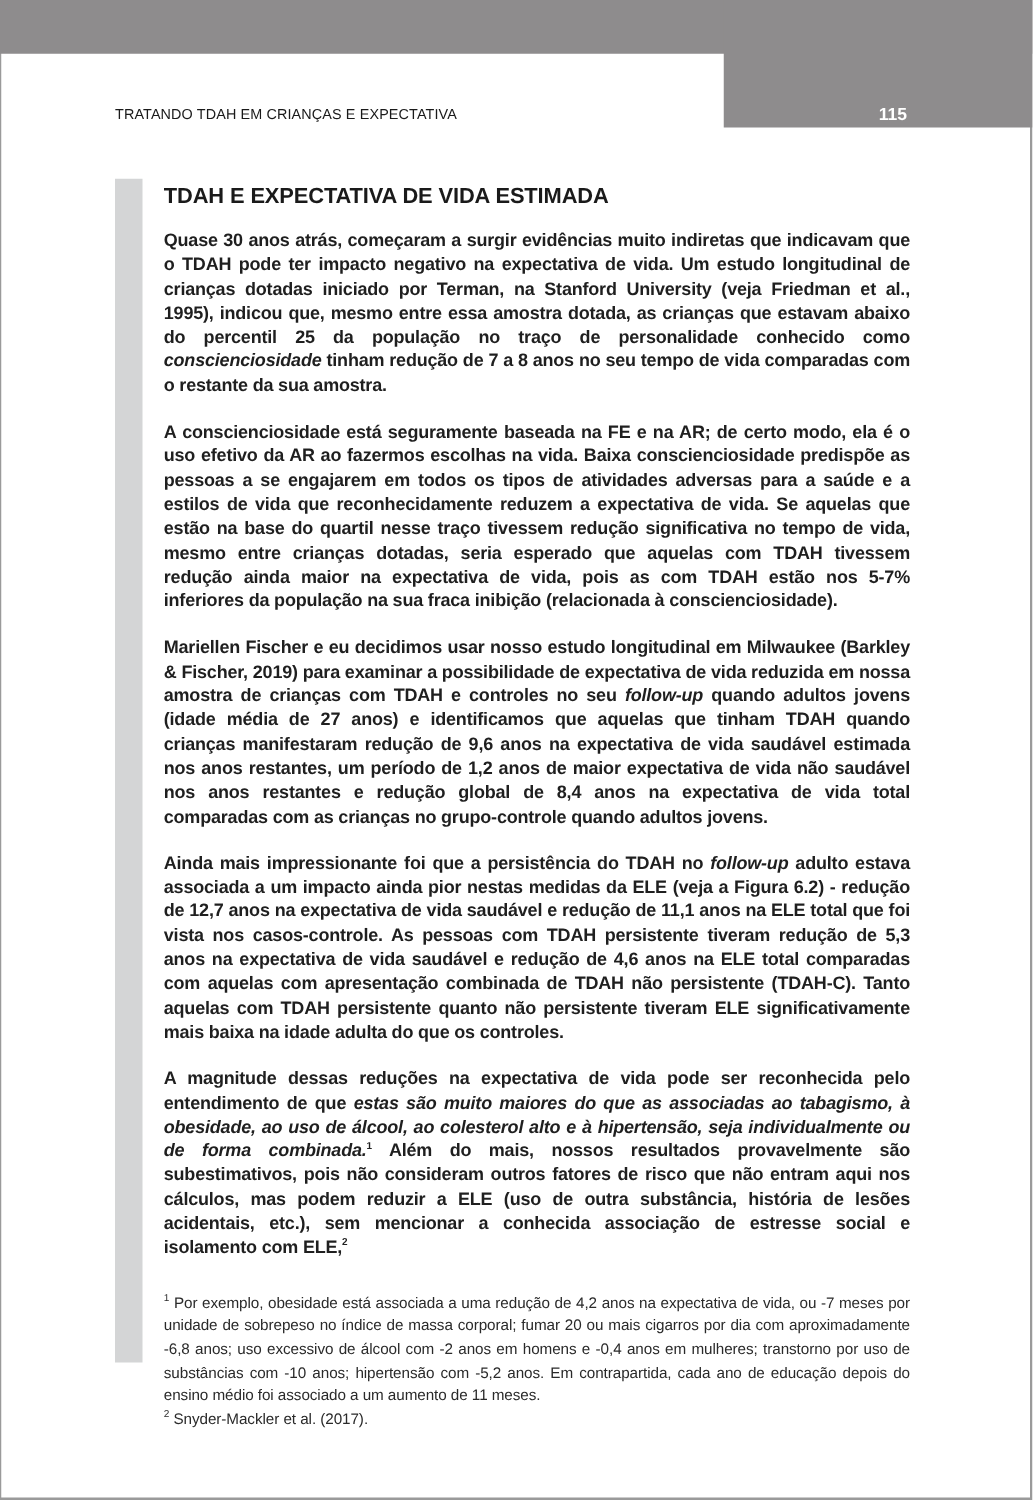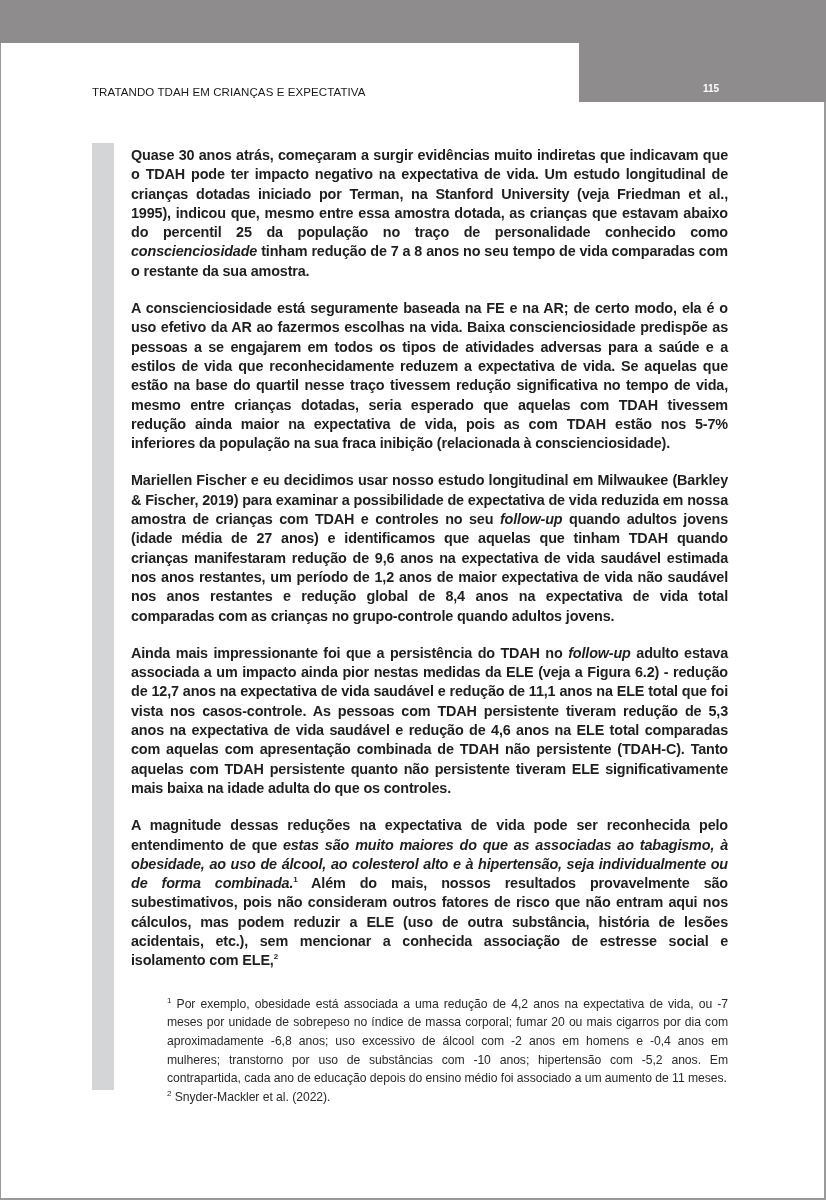--- a/index.html
+++ b/index.html
@@ -41,21 +41,21 @@
       position: absolute;
       left: 92px; top: 86px;
       font-size: 11.5px;
       letter-spacing: 0.1px;
       color: #1a1a1a;
       font-weight: 400;
     }
     .page-number {
       position: absolute;
       left: 703px; top: 83px;
-      font-size: 10px;
+      font-size: 14px;
       font-weight: 700;
       color: #ffffff;
     }
     .side-bar {
       position: absolute;
       left: 92px; top: 143px;
       width: 22px; height: 947px;
       background: #d4d5d6;
     }
     .content {
@@ -80,21 +80,20 @@
       font-weight: bold;
     }
     .para em { font-style: italic; }
     .para sup, .fn sup {
       font-size: 8px;
       vertical-align: super;
       line-height: 0;
     }
     .footnotes {
       margin-top: 24px;
-      margin-left: 36px;
     }
     .fn {
       font-size: 12.2px;
       line-height: 18.7px;
       text-align: justify;
       margin: 0;
       color: #2a2a2a;
       letter-spacing: -0.05px;
     }
   </style>
@@ -104,28 +103,29 @@
 <div class="page-frame"></div>
 <div class="top-band"></div>
 <div class="page-tab"></div>
 
 <div class="running-head">TRATANDO TDAH EM CRIANÇAS E EXPECTATIVA</div>
 <div class="page-number">115</div>
 
 <div class="side-bar"></div>
 
 <div class="content">
+  <h2 class="section-title">TDAH E EXPECTATIVA DE VIDA ESTIMADA</h2>
 
   <p class="para"><span>Quase 30 anos atrás, começaram a surgir evidências muito indiretas que indicavam que o TDAH pode ter impacto negativo na expectativa de vida. Um estudo longitudinal de crianças dotadas iniciado por Terman, na Stanford University (veja Friedman et al., 1995), indicou que, mesmo entre essa amostra dotada, as crianças que estavam abaixo do percentil 25 da população no traço de personalidade conhecido como </span><em>conscienciosidade</em><span> tinham redução de 7 a 8 anos no seu tempo de vida comparadas com o restante da sua amostra.</span></p>
 
   <p class="para">A conscienciosidade está seguramente baseada na FE e na AR; de certo modo, ela é o uso efetivo da AR ao fazermos escolhas na vida. Baixa conscienciosidade predispõe as pessoas a se engajarem em todos os tipos de atividades adversas para a saúde e a estilos de vida que reconhecidamente reduzem a expectativa de vida. Se aquelas que estão na base do quartil nesse traço tivessem redução significativa no tempo de vida, mesmo entre crianças dotadas, seria esperado que aquelas com TDAH tivessem redução ainda maior na expectativa de vida, pois as com TDAH estão nos 5-7% inferiores da população na sua fraca inibição (relacionada à conscienciosidade).</p>
 
   <p class="para"><span>Mariellen Fischer e eu decidimos usar nosso estudo longitudinal em Milwaukee (Barkley &amp; Fischer, 2019) para examinar a possibilidade de expectativa de vida reduzida em nossa amostra de crianças com TDAH e controles no seu </span><em>follow-up</em><span> quando adultos jovens (idade média de 27 anos) e identificamos que aquelas que tinham TDAH quando crianças manifestaram redução de 9,6 anos na expectativa de vida saudável estimada nos anos restantes, um período de 1,2 anos de maior expectativa de vida não saudável nos anos restantes e redução global de 8,4 anos na expectativa de vida total comparadas com as crianças no grupo-controle quando adultos jovens.</span></p>
 
   <p class="para"><span>Ainda mais impressionante foi que a persistência do TDAH no </span><em>follow-up</em><span> adulto estava associada a um impacto ainda pior nestas medidas da ELE (veja a Figura 6.2) - redução de 12,7 anos na expectativa de vida saudável e redução de 11,1 anos na ELE total que foi vista nos casos-controle. As pessoas com TDAH persistente tiveram redução de 5,3 anos na expectativa de vida saudável e redução de 4,6 anos na ELE total comparadas com aquelas com apresentação combinada de TDAH não persistente (TDAH-C). Tanto aquelas com TDAH persistente quanto não persistente tiveram ELE significativamente mais baixa na idade adulta do que os controles.</span></p>
 
   <p class="para"><span>A magnitude dessas reduções na expectativa de vida pode ser reconhecida pelo entendimento de que </span><em>estas são muito maiores do que as associadas ao tabagismo, à obesidade, ao uso de álcool, ao colesterol alto e à hipertensão, seja individualmente ou de forma combinada.</em><sup>1</sup><span> Além do mais, nossos resultados provavelmente são subestimativos, pois não consideram outros fatores de risco que não entram aqui nos cálculos, mas podem reduzir a ELE (uso de outra substância, história de lesões acidentais, etc.), sem mencionar a conhecida associação de estresse social e isolamento com ELE,</span><sup>2</sup></p>
 
   <div class="footnotes">
     <p class="fn"><sup>1</sup><span> Por exemplo, obesidade está associada a uma redução de 4,2 anos na expectativa de vida, ou -7 meses por unidade de sobrepeso no índice de massa corporal; fumar 20 ou mais cigarros por dia com aproximadamente -6,8 anos; uso excessivo de álcool com -2 anos em homens e -0,4 anos em mulheres; transtorno por uso de substâncias com -10 anos; hipertensão com -5,2 anos. Em contrapartida, cada ano de educação depois do ensino médio foi associado a um aumento de 11 meses.</span></p>
-    <p class="fn"><sup>2</sup><span> Snyder-Mackler et al. (2022).</span></p>
+    <p class="fn"><sup>2</sup><span> Snyder-Mackler et al. (2017).</span></p>
   </div>
 </div>
 
 </body></html>

